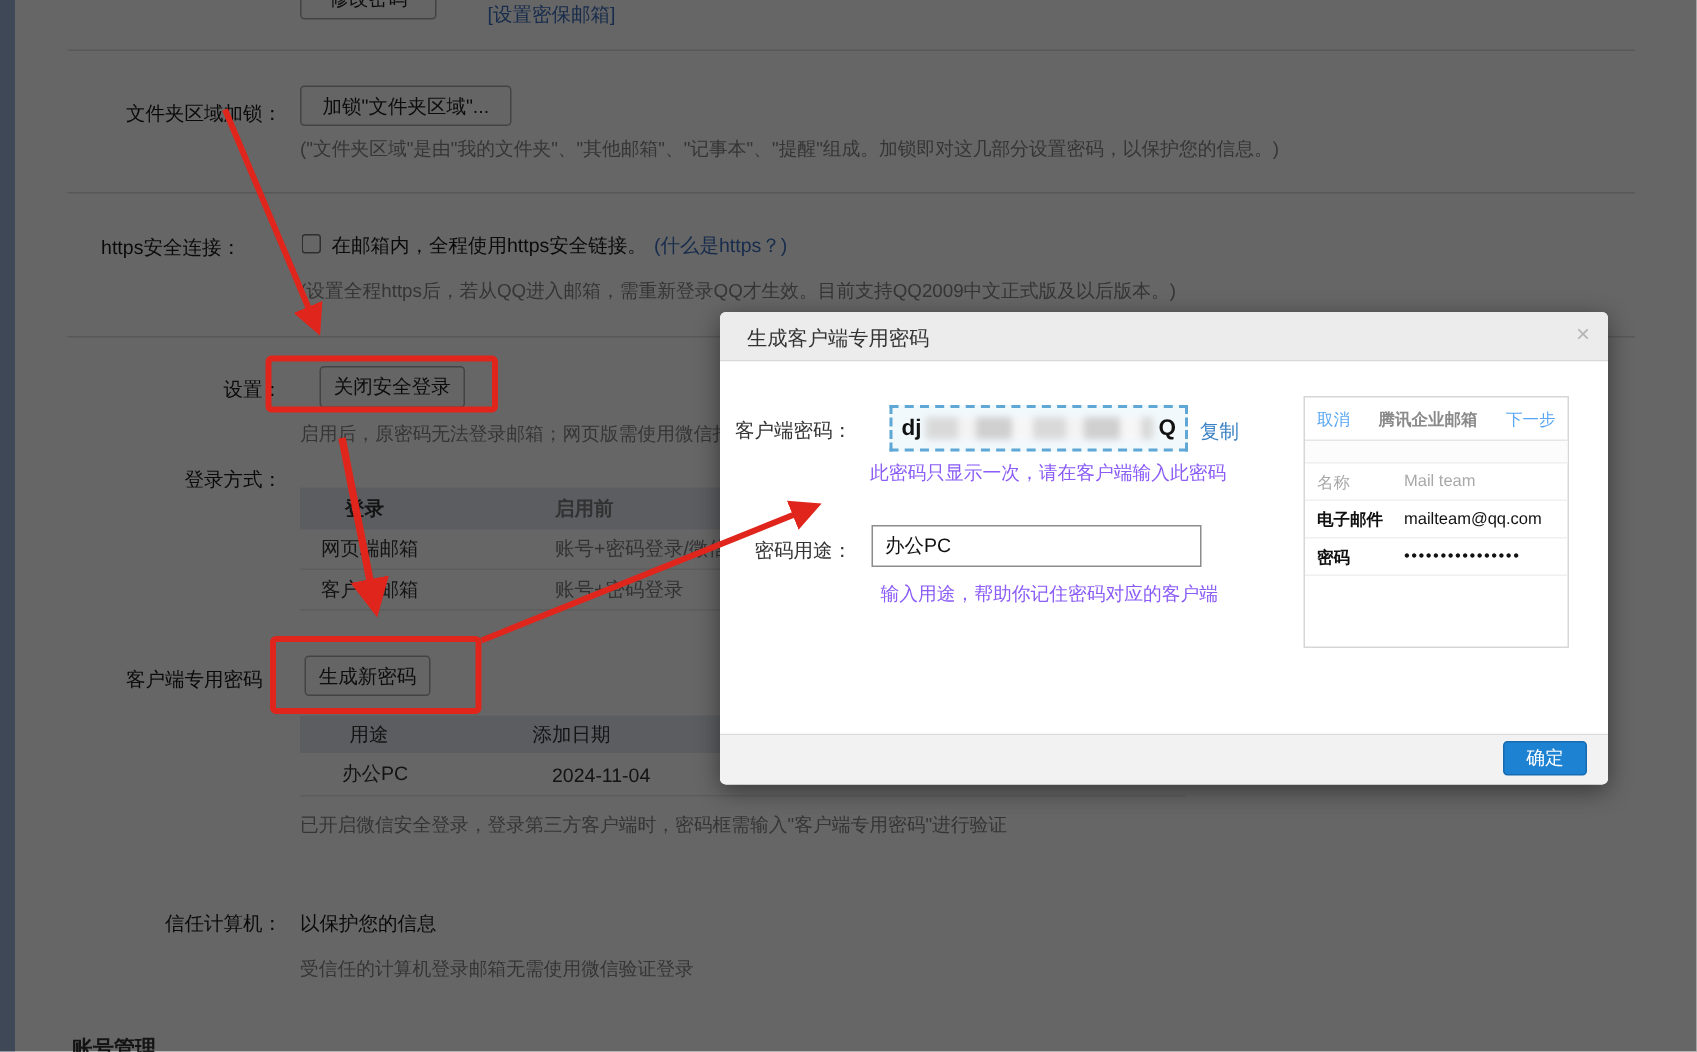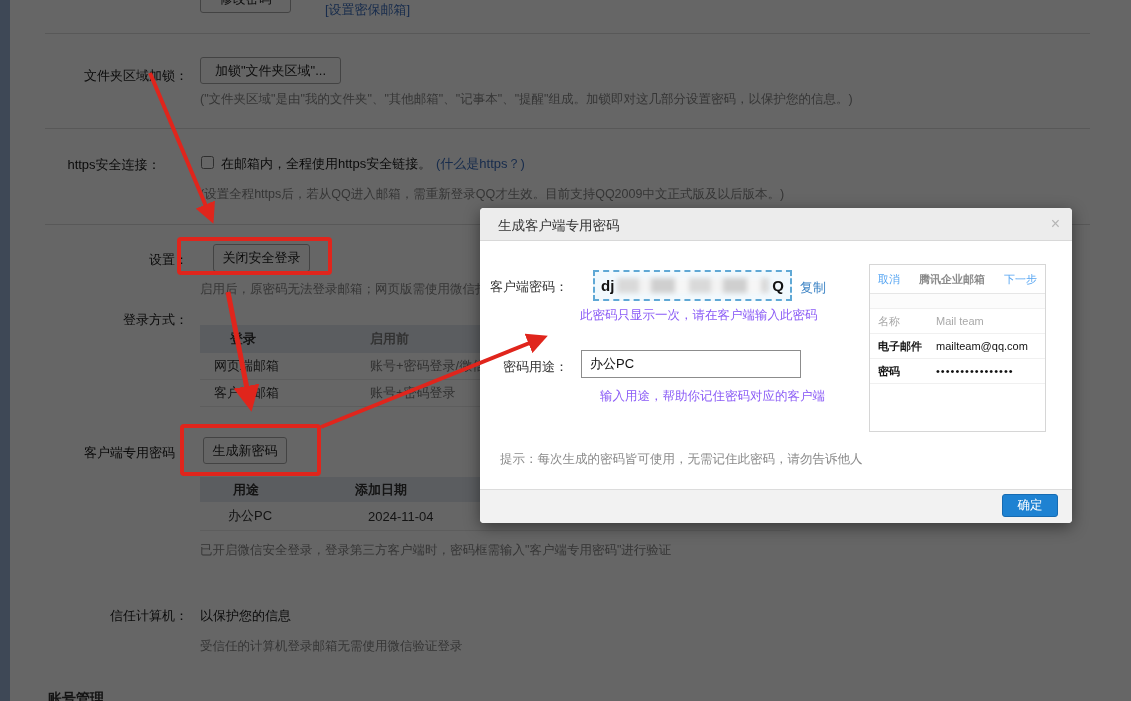--- a/index.html
+++ b/index.html
@@ -109,22 +109,22 @@
       <div class="c1" style="width:156px;">客户端邮箱</div>
       <div class="muted-col">账号+密码登录</div>
     </div>
   </div>
 
   <div class="abs row-label" style="top:444px;">客户端专用密码：</div>
   <button class="btn abs" style="left:203px; top:437px; width:84px; height:27px;">生成新密码</button>
 
   <div class="abs tbl" style="left:200px; top:477px; width:590px;">
     <div class="tbl-head" style="height:25px; padding-left:33px;">
-      <div class="c1" style="width:122px; font-weight:bold;">用途</div>
-      <div style="font-weight:bold;">添加日期</div>
+      <div class="c1" style="width:122px; font-weight:normal;">用途</div>
+      <div style="font-weight:normal;">添加日期</div>
     </div>
     <div class="tbl-row" style="height:29px; padding-left:28px;">
       <div class="c1" style="width:140px;">办公PC</div>
       <div>2024-11-04</div>
     </div>
   </div>
 
   <div class="abs desc" style="left:200px; top:542px;">已开启微信安全登录，登录第三方客户端时，密码框需输入"客户端专用密码"进行验证</div>
 
   <div class="abs row-label" style="top:607px;">信任计算机：</div>
@@ -146,23 +146,22 @@
   <div class="pwd-box">
     <span class="pwd-frag">dj</span>
     <span class="redact"></span>
     <span class="pwd-frag">Q</span>
   </div>
   <a class="blue-link abs" style="left:320px; top:71px; color:#3a82c4;">复制</a>
   <div class="m-hint" style="left:100px; top:99px;">此密码只显示一次，请在客户端输入此密码</div>
 
   <div class="m-label" style="top:150px;">密码用途：</div>
   <input class="usage-input" type="text" value="办公PC" style="">
-  <div class="m-hint" style="left:120px; top:180px;">输入用途，帮助你记住密码对应的客户端</div>
+  <div class="m-hint" style="left:107px; top:180px;">输入用途，帮助你记住密码对应的客户端</div>
 
-  <div class="m-tip">提示：每次生成的密码皆可使用，无需记住此密码，请勿告诉他人</div>
 
   <div class="ios">
     <div class="ios-nav">
       <span class="ios-link">取消</span>
       <span class="ios-title">腾讯企业邮箱</span>
       <span class="ios-link">下一步</span>
     </div>
     <div class="ios-spacer"></div>
     <div class="ios-row">
       <span class="ios-lab ios-muted">名称</span>

